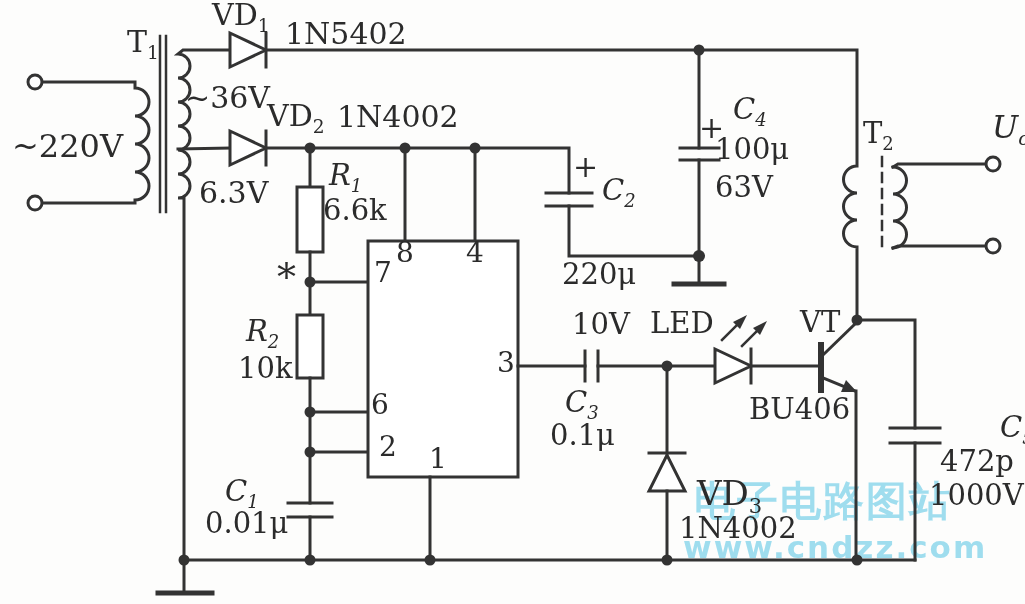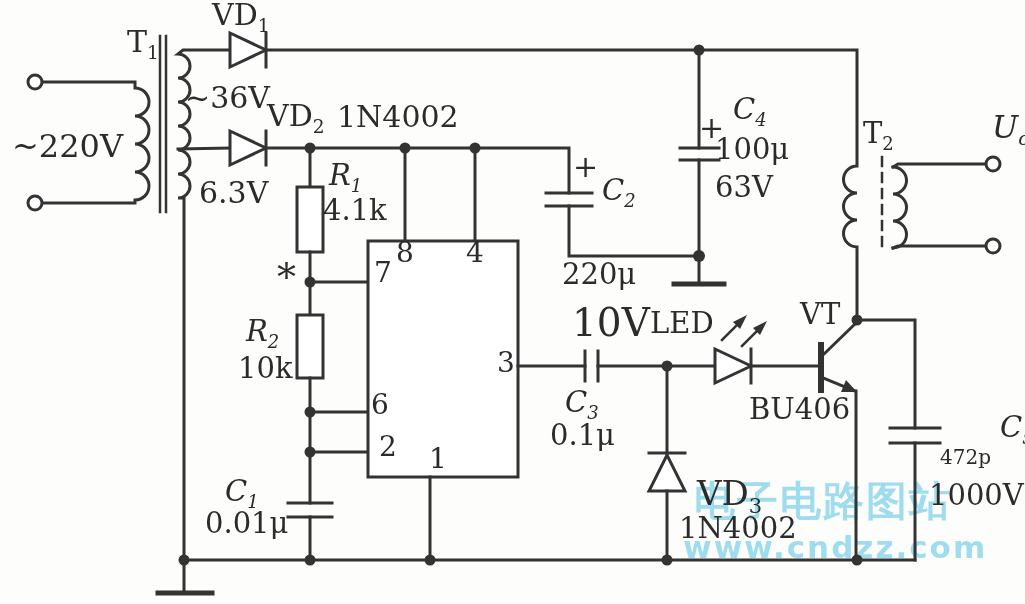--- a/index.html
+++ b/index.html
@@ -159,61 +159,62 @@
         <circle cx="310" cy="560" r="5.5"></circle>
       <circle cx="430" cy="560" r="5.5"></circle>
         <circle cx="667" cy="560" r="5.5"></circle>
       <circle cx="857" cy="560" r="5.5"></circle>
     </g>
   </svg>
 
   <div class="lbl" style="left:12px;top:130px;font-size:32px">~220V</div>
   <div class="lbl" style="left:127px;top:27px;font-size:30px"><span>T</span><sub>1</sub></div>
   <div class="lbl" style="left:212px;top:0px;font-size:30px"><span>VD</span><sub>1</sub></div>
+  <div class="lbl" style="left:285px;top:19px;font-size:30px">1N5402</div>
   <div class="lbl" style="left:185px;top:83px;font-size:30px">~36V</div>
   <div class="lbl" style="left:267px;top:101px;font-size:30px"><span>VD</span><sub>2</sub></div>
   <div class="lbl" style="left:337px;top:102px;font-size:30px">1N4002</div>
   <div class="lbl" style="left:199px;top:178px;font-size:30px">6.3V</div>
 
   <div class="lbl it" style="left:329px;top:161px;font-size:29px"><span>R</span><sub>1</sub></div>
-  <div class="lbl" style="left:323px;top:196px;font-size:29px">4.1k</div>
+  <div class="lbl" style="left:323px;top:196px;font-size:29px">6.6k</div>
   <div class="lbl" style="left:277px;top:258px;font-size:38px">*</div>
   <div class="lbl it" style="left:246px;top:317px;font-size:29px"><span>R</span><sub>2</sub></div>
   <div class="lbl" style="left:238px;top:354px;font-size:29px">10k</div>
 
   <div class="lbl" style="left:396px;top:239px;font-size:28px">8</div>
   <div class="lbl" style="left:466px;top:239px;font-size:28px">4</div>
   <div class="lbl" style="left:374px;top:259px;font-size:28px">7</div>
   <div class="lbl" style="left:497px;top:349px;font-size:28px">3</div>
   <div class="lbl" style="left:371px;top:391px;font-size:28px">6</div>
   <div class="lbl" style="left:379px;top:433px;font-size:28px">2</div>
   <div class="lbl" style="left:429px;top:445px;font-size:28px">1</div>
 
   <div class="lbl it" style="left:225px;top:477px;font-size:29px"><span>C</span><sub>1</sub></div>
   <div class="lbl" style="left:205px;top:509px;font-size:29px">0.01μ</div>
 
   <div class="lbl" style="left:573px;top:152px;font-size:30px">+</div>
   <div class="lbl it" style="left:602px;top:176px;font-size:29px"><span>C</span><sub>2</sub></div>
   <div class="lbl" style="left:562px;top:260px;font-size:29px">220μ</div>
-  <div class="lbl" style="left:572px;top:303px;font-size:39px">10V</div>
+  <div class="lbl" style="left:572px;top:310px;font-size:29px">10V</div>
 
   <div class="lbl" style="left:699px;top:113px;font-size:30px">+</div>
   <div class="lbl it" style="left:733px;top:95px;font-size:29px"><span>C</span><sub>4</sub></div>
   <div class="lbl" style="left:715px;top:135px;font-size:29px">100μ</div>
   <div class="lbl" style="left:715px;top:173px;font-size:29px">63V</div>
 
   <div class="lbl it" style="left:565px;top:388px;font-size:29px"><span>C</span><sub>3</sub></div>
   <div class="lbl" style="left:550px;top:421px;font-size:29px">0.1μ</div>
 
   <div class="lbl" style="left:650px;top:309px;font-size:29px">LED</div>
-  <div class="lbl" style="left:800px;top:300px;font-size:29px">VT</div>
+  <div class="lbl" style="left:800px;top:308px;font-size:29px">VT</div>
   <div class="lbl" style="left:749px;top:395px;font-size:29px">BU406</div>
 
   <div class="lbl it" style="left:1000px;top:413px;font-size:29px"><span>C</span><sub>5</sub></div>
-  <div class="lbl" style="left:940px;top:447px;font-size:20px">472p</div>
+  <div class="lbl" style="left:940px;top:447px;font-size:29px">472p</div>
   <div class="lbl" style="left:929px;top:481px;font-size:29px">1000V</div>
 
   <div class="lbl" style="left:697px;top:476px;font-size:34px"><span>VD</span><sub>3</sub></div>
   <div class="lbl" style="left:679px;top:514px;font-size:29px">1N4002</div>
 
   <div class="lbl" style="left:863px;top:119px;font-size:29px"><span>T</span><sub>2</sub></div>
   <div class="lbl it" style="left:992px;top:112px;font-size:31px"><span>U</span><sub>o</sub></div>
 
 </div>
 

